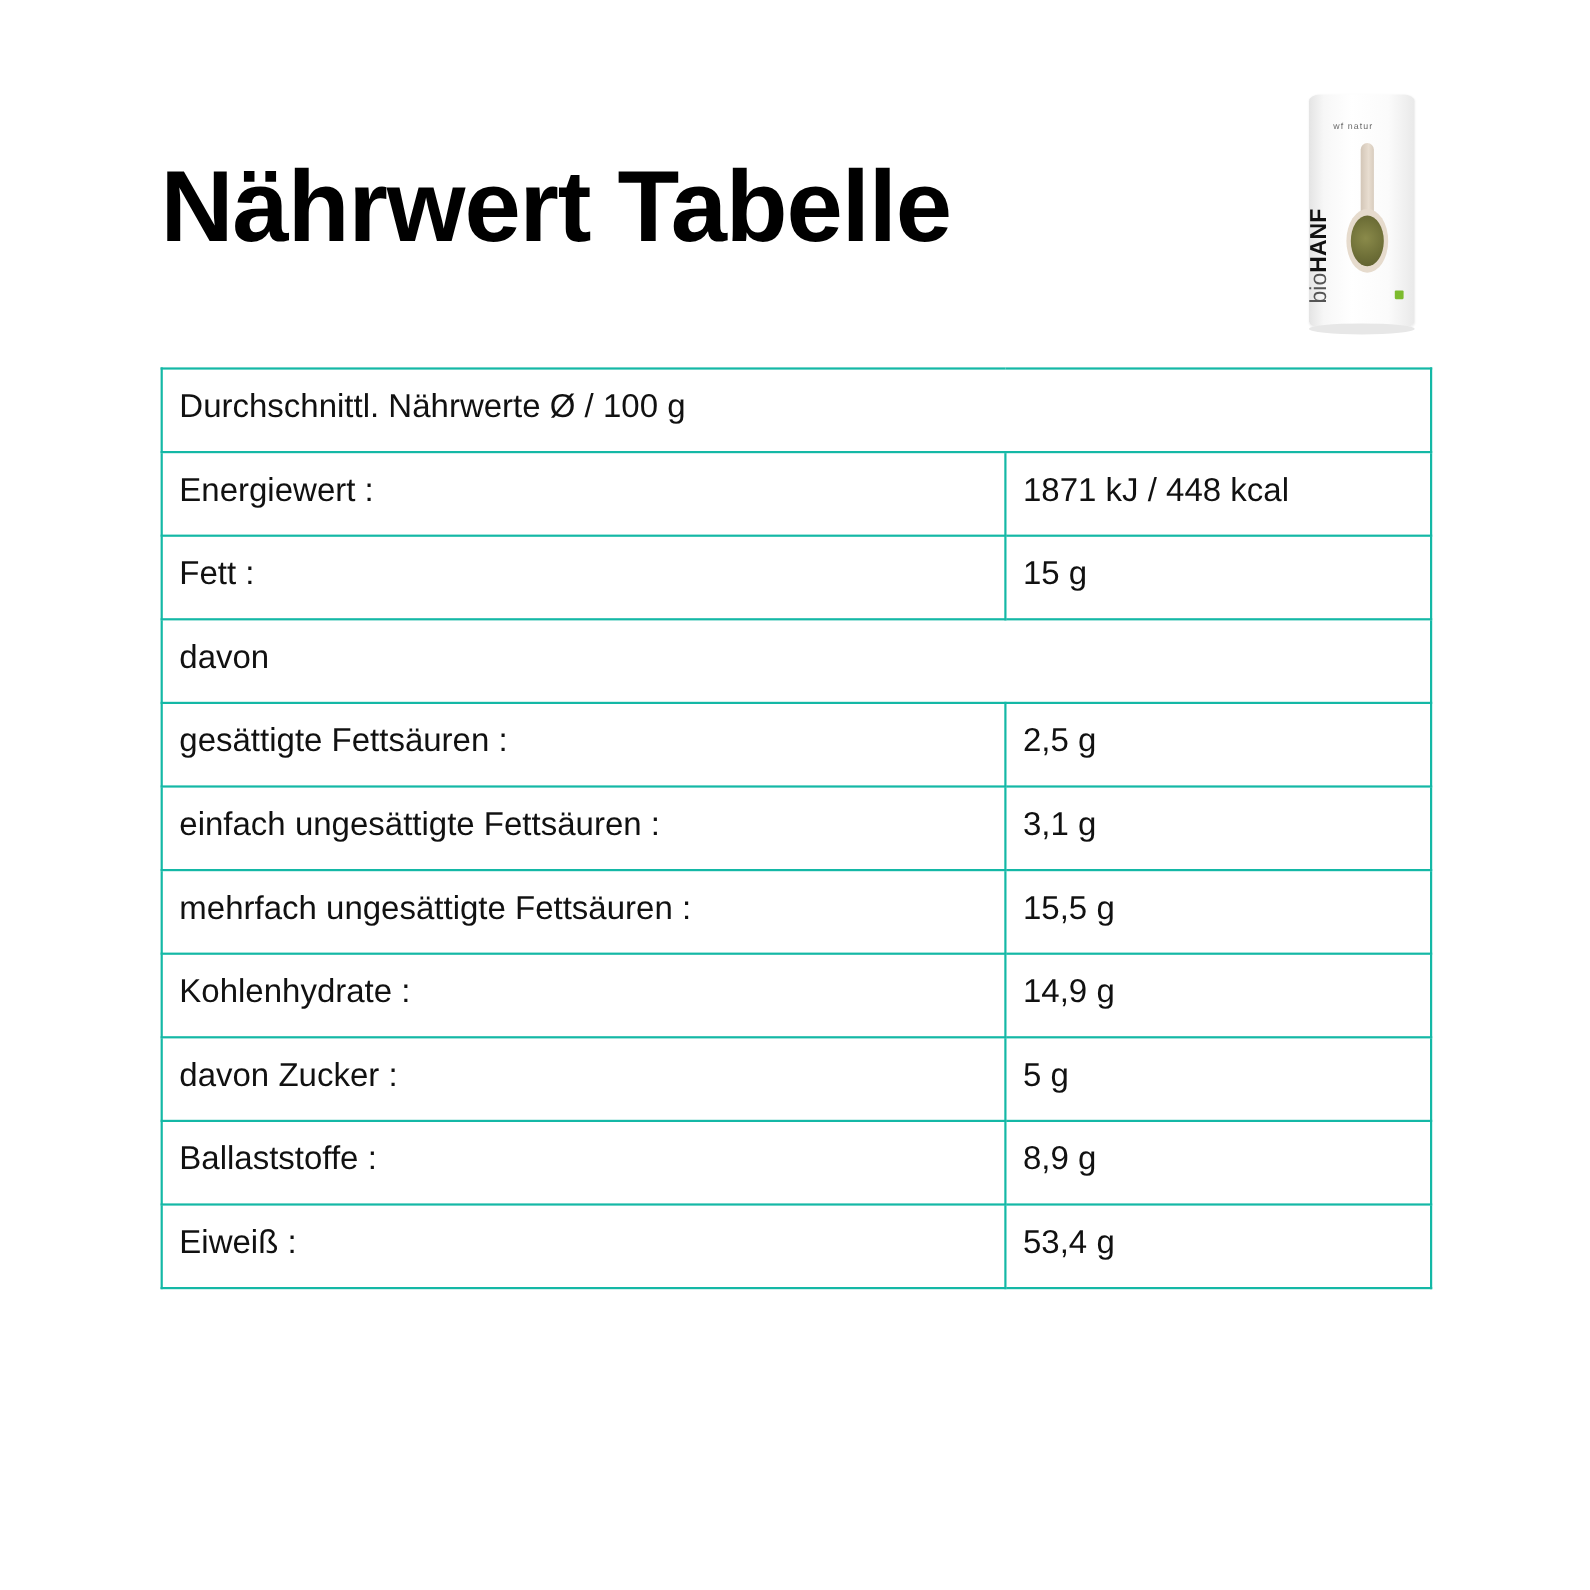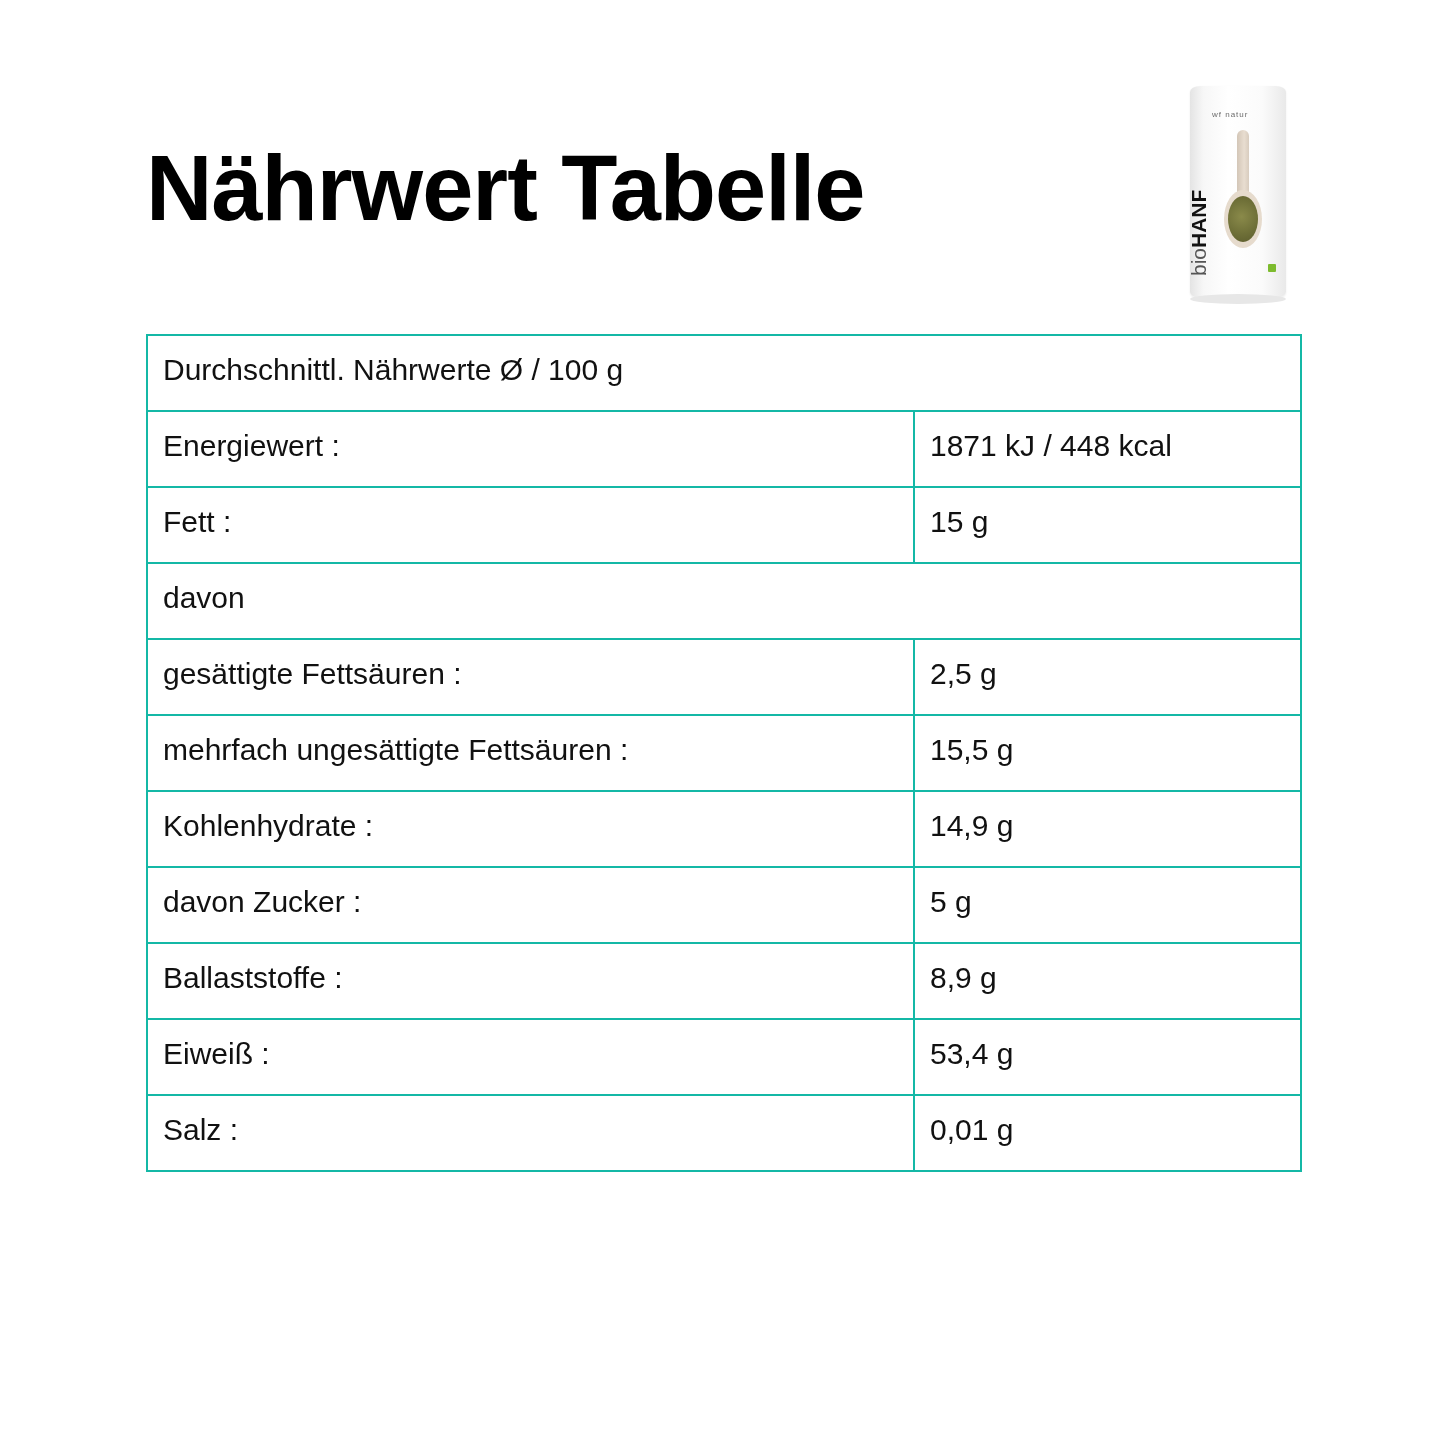--- a/index.html
+++ b/index.html
@@ -182,37 +182,37 @@
       <td class="value">15 g</td>
     </tr>
     <tr>
       <td colspan="2">davon</td>
     </tr>
     <tr>
       <td>gesättigte Fettsäuren :</td>
       <td class="value">2,5 g</td>
     </tr>
     <tr>
+      <td>einfach ungesättigte Fettsäuren :</td>
+      <td class="value">3,1 g</td>
+    </tr>
+    <tr>
       <td>mehrfach ungesättigte Fettsäuren :</td>
       <td class="value">15,5 g</td>
     </tr>
     <tr>
       <td>Kohlenhydrate :</td>
       <td class="value">14,9 g</td>
     </tr>
     <tr>
       <td>davon Zucker :</td>
       <td class="value">5 g</td>
     </tr>
     <tr>
       <td>Ballaststoffe :</td>
       <td class="value">8,9 g</td>
     </tr>
     <tr>
       <td>Eiweiß :</td>
       <td class="value">53,4 g</td>
     </tr>
-    <tr>
-      <td>Salz :</td>
-      <td class="value">0,01 g</td>
-    </tr>
   </tbody>
 </table>
 
 </body></html>

